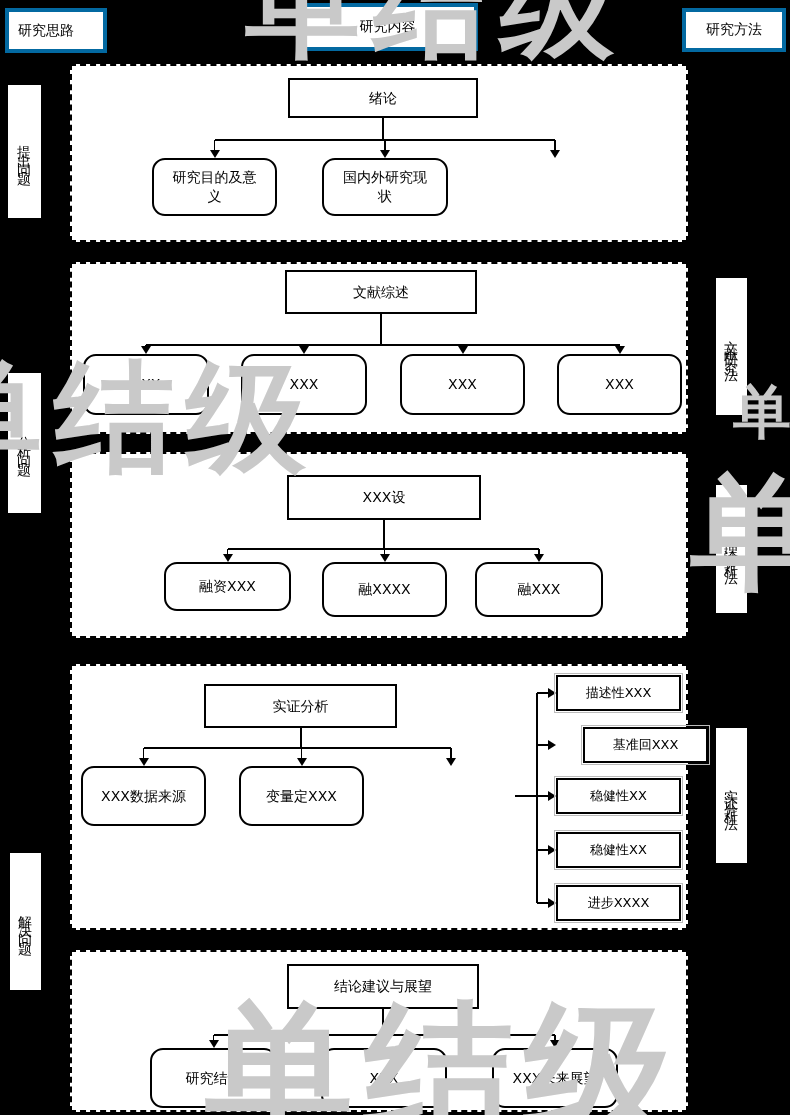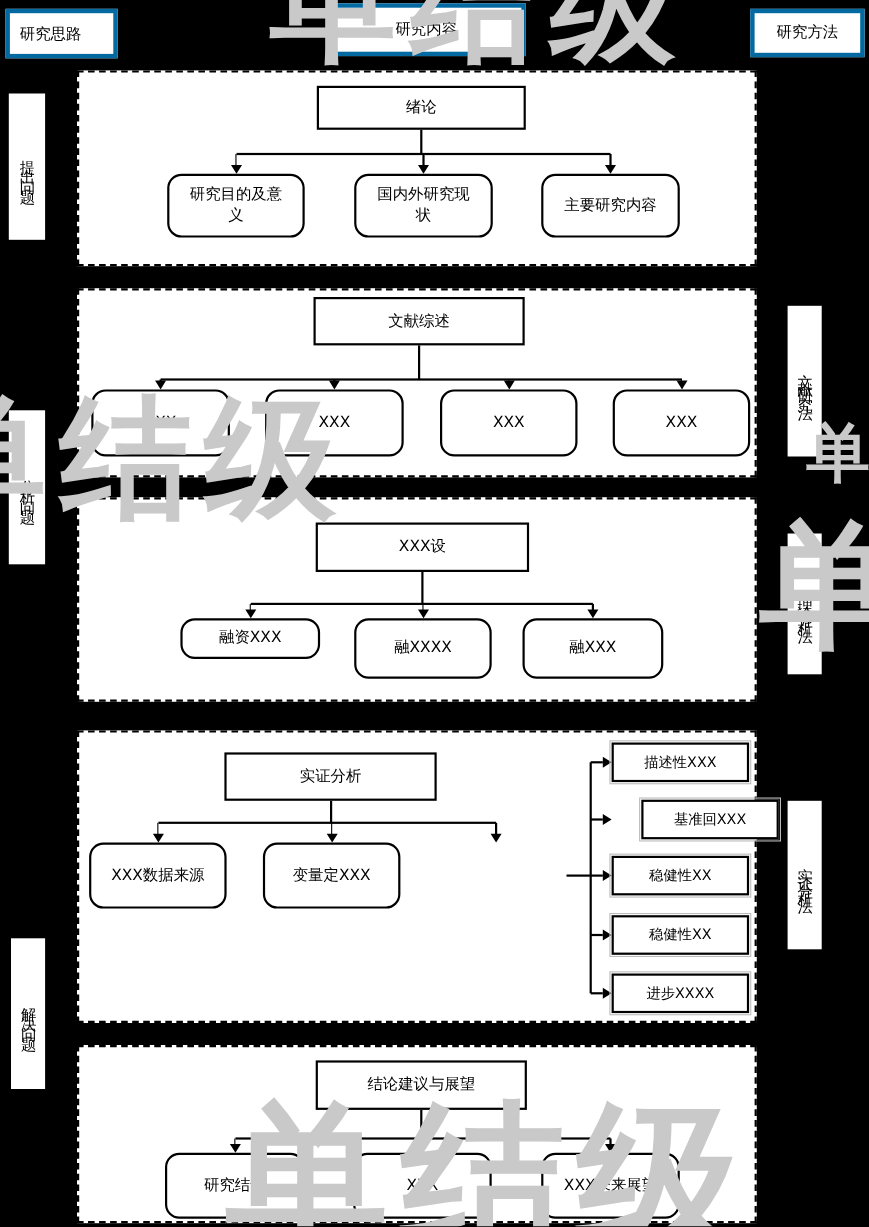--- a/index.html
+++ b/index.html
@@ -66,21 +66,20 @@
         <div class="cline" style="left: 310px; top: 52px; width: 2px; height: 22px;"></div>
         <div class="cline" style="left: 142.5px; top: 73.25px; width: 340.5px; height: 1.5px;"></div>
         <div class="cline" style="left: 141.75px; top: 74px; width: 1.5px; height: 11px;"></div>
         <div class="arrow-d" style="left: 137.5px; top: 84px;"></div>
         <div class="node child" style="left: 80px; top: 92px; width: 125px; height: 58px;">研究目的及意义</div>
         <div class="cline" style="left: 312.25px; top: 74px; width: 1.5px; height: 11px;"></div>
         <div class="arrow-d" style="left: 308px; top: 84px;"></div>
         <div class="node child" style="left: 250px; top: 92px; width: 126px; height: 58px;">国内外研究现状</div>
         <div class="cline" style="left: 482.25px; top: 74px; width: 1.5px; height: 11px;"></div>
         <div class="arrow-d" style="left: 478px; top: 84px;"></div>
-        <div class="node child" style="left: 420px; top: 92px; width: 126px; height: 58px;">主要研究内容</div>
       </div>
       <div class="panel" style="left: 70px; top: 262px; width: 618px; height: 172px;">
         <div class="node root" style="left: 213px; top: 6px; width: 192px; height: 44px;">文献综述</div>
         <div class="cline" style="left: 308px; top: 50px; width: 2px; height: 31px;"></div>
         <div class="cline" style="left: 74px; top: 80.25px; width: 473.5px; height: 1.5px;"></div>
         <div class="cline" style="left: 73.25px; top: 81px; width: 1.5px; height: 2px;"></div>
         <div class="arrow-d" style="left: 69px; top: 82px;"></div>
         <div class="node child" style="left: 11px; top: 90px; width: 126px; height: 61px;">XXX</div>
         <div class="cline" style="left: 231.25px; top: 81px; width: 1.5px; height: 2px;"></div>
         <div class="arrow-d" style="left: 227px; top: 82px;"></div>
@@ -91,21 +90,21 @@
         <div class="cline" style="left: 546.75px; top: 81px; width: 1.5px; height: 2px;"></div>
         <div class="arrow-d" style="left: 542.5px; top: 82px;"></div>
         <div class="node child" style="left: 485px; top: 90px; width: 125px; height: 61px;">XXX</div>
       </div>
       <div class="panel" style="left: 70px; top: 452px; width: 618px; height: 186px;">
         <div class="node root" style="left: 215px; top: 21px; width: 194px; height: 45px;">XXX设</div>
         <div class="cline" style="left: 311px; top: 66px; width: 2px; height: 29px;"></div>
         <div class="cline" style="left: 155.5px; top: 94.25px; width: 311.5px; height: 1.5px;"></div>
         <div class="cline" style="left: 154.75px; top: 95px; width: 1.5px; height: 6px;"></div>
         <div class="arrow-d" style="left: 150.5px; top: 100px;"></div>
-        <div class="node child" style="left: 92px; top: 108px; width: 127px; height: 37px;">融资XXX</div>
+        <div class="node child" style="left: 92px; top: 108px; width: 127px; height: 49px;">融资XXX</div>
         <div class="cline" style="left: 311.75px; top: 95px; width: 1.5px; height: 6px;"></div>
         <div class="arrow-d" style="left: 307.5px; top: 100px;"></div>
         <div class="node child" style="left: 250px; top: 108px; width: 125px; height: 55px;">融XXXX</div>
         <div class="cline" style="left: 466.25px; top: 95px; width: 1.5px; height: 6px;"></div>
         <div class="arrow-d" style="left: 462px; top: 100px;"></div>
         <div class="node child" style="left: 403px; top: 108px; width: 128px; height: 55px;">融XXX</div>
       </div>
       <div class="panel" style="left: 70px; top: 664px; width: 618px; height: 266px;">
         <div class="node root" style="left: 132px; top: 18px; width: 193px; height: 44px;">实证分析</div>
         <div class="cline" style="left: 227.5px; top: 62px; width: 2px; height: 20px;"></div>

